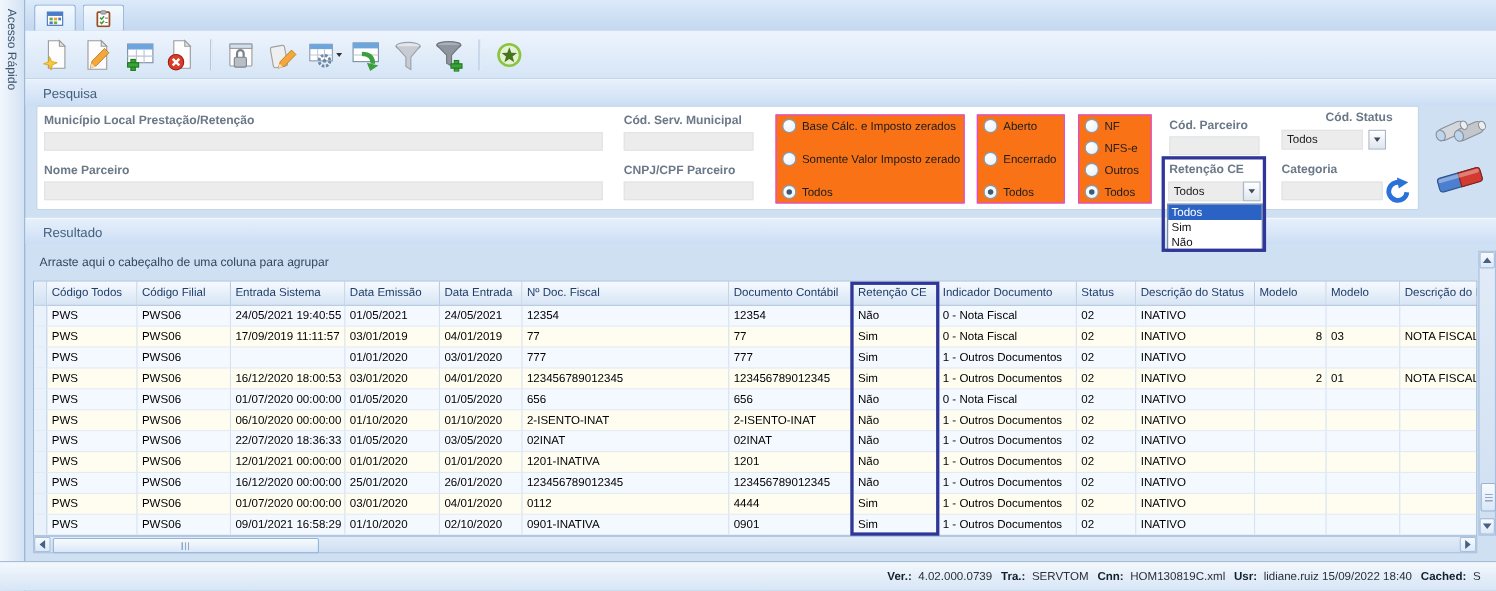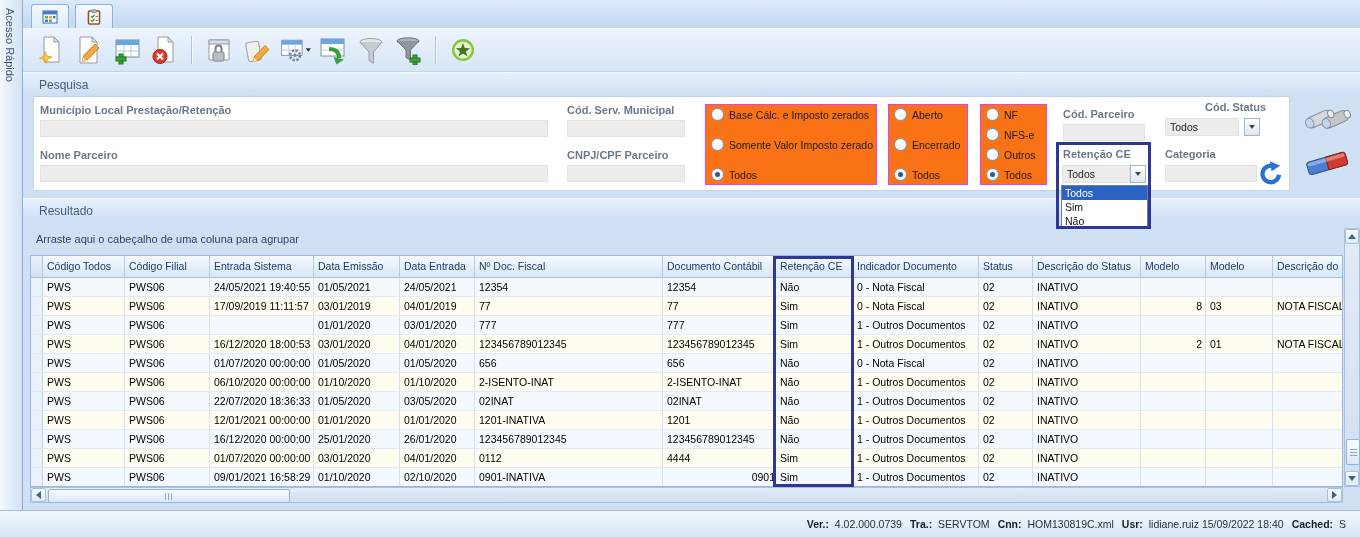--- a/index.html
+++ b/index.html
@@ -537,21 +537,21 @@
           <div class="gcell" style="width: 71px;"></div>
         </div>
         <div class="grow">
           <div class="gcell ind"></div>
           <div class="gcell" style="width: 82px;">PWS</div>
           <div class="gcell" style="width: 85px;">PWS06</div>
           <div class="gcell" style="width: 104px;">09/01/2021 16:58:29</div>
           <div class="gcell" style="width: 86px;">01/10/2020</div>
           <div class="gcell" style="width: 75px;">02/10/2020</div>
           <div class="gcell" style="width: 188px;">0901-INATIVA</div>
-          <div class="gcell" style="width: 113px; text-align: right;">0901</div>
+          <div class="gcell" style="width: 113px;">0901</div>
           <div class="gcell" style="width: 77px;">Sim</div>
           <div class="gcell" style="width: 126px;">1 - Outros Documentos</div>
           <div class="gcell" style="width: 54px;">02</div>
           <div class="gcell" style="width: 108px;">INATIVO</div>
           <div class="gcell" style="width: 65px; text-align: right; padding-right: 3px;"></div>
           <div class="gcell" style="width: 67px;"></div>
           <div class="gcell" style="width: 71px;"></div>
         </div>
       </div>
   </div>

